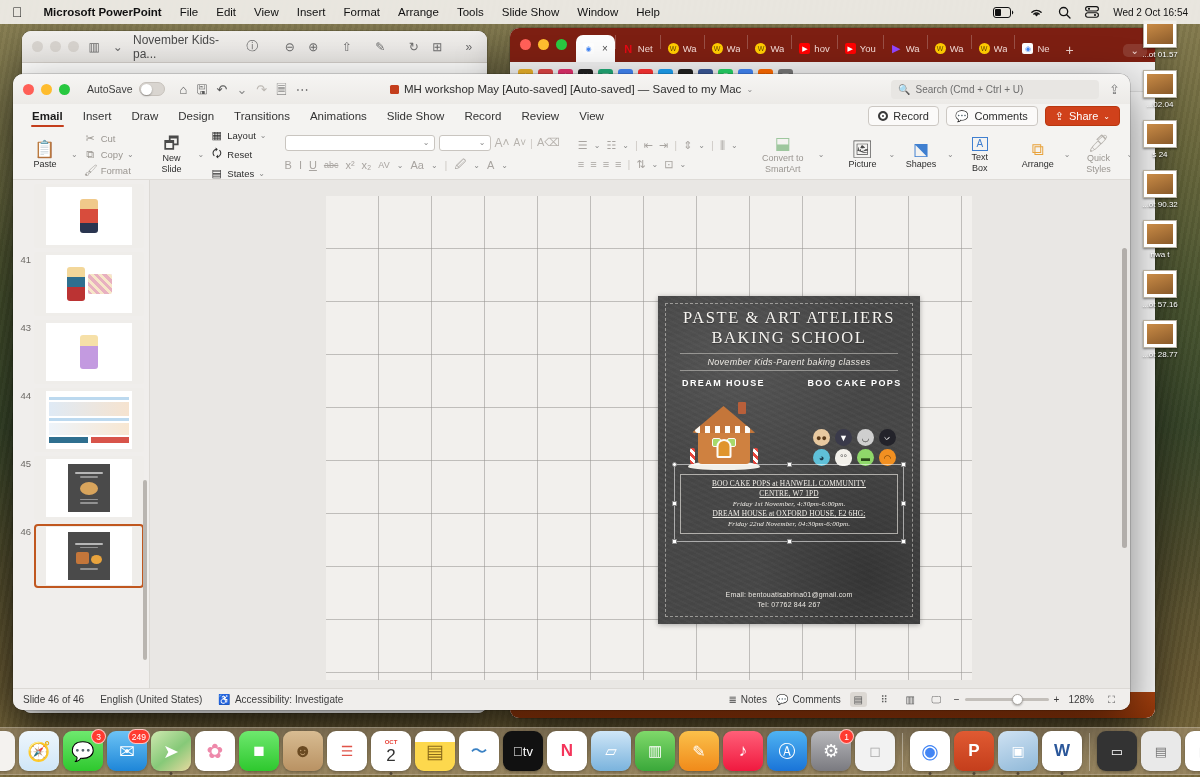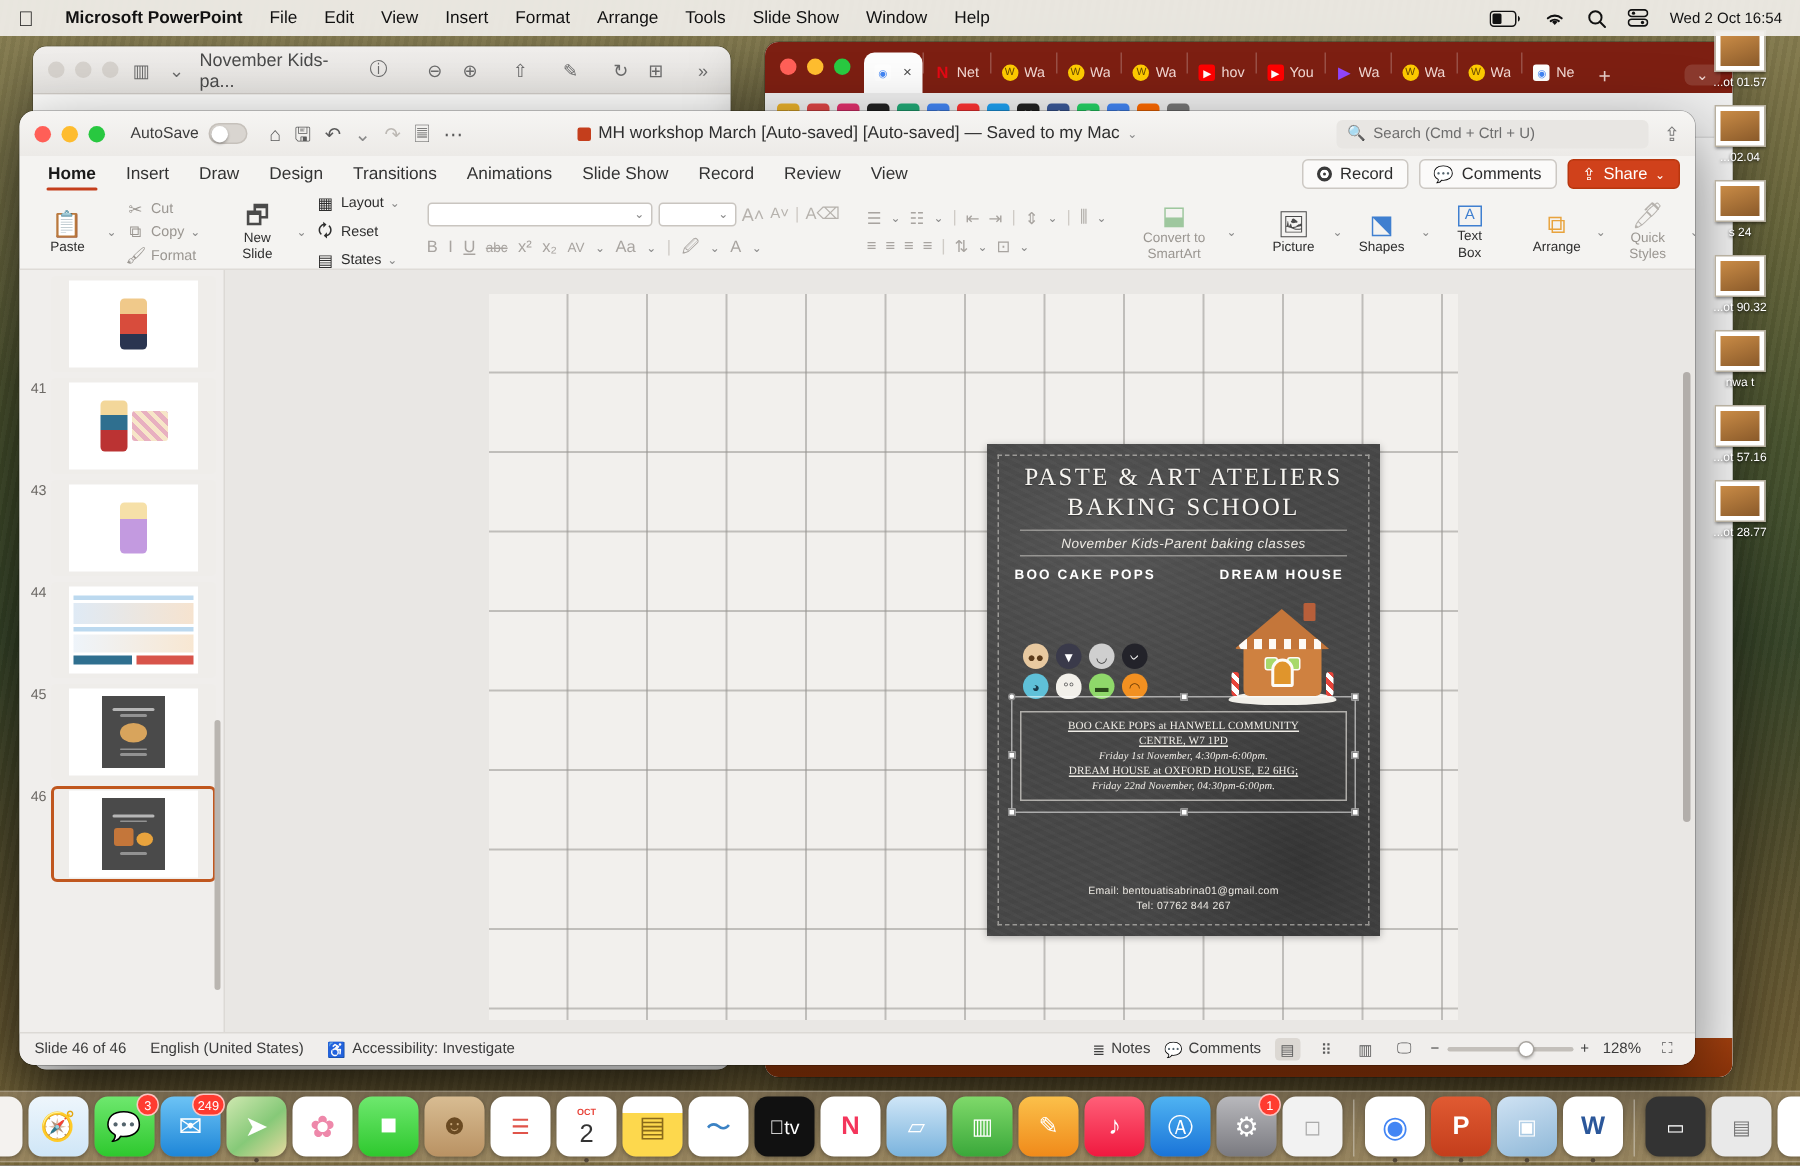--- a/index.html
+++ b/index.html
@@ -526,34 +526,34 @@
       <span>⌂</span>
       <span>🖫</span>
       <span>↶</span>
       <span class="caret">⌄</span>
       <span class="dim">↷</span>
       <span>🗏</span>
       <span>⋯</span>
     </div>
     <div id="ppt-doctitle">
       <span class="ppt-badge"></span>
-      <span>MH workshop March [Auto-saved] [Auto-saved] — Saved to my Mac</span>
+      <span>MH workshop May [Auto-saved] [Auto-saved] — Saved to my Mac</span>
       <span class="caret">⌄</span>
     </div>
     <div id="ppt-title-right">
       <div id="ppt-search">
         <span>🔍</span>
         <span>Search (Cmd + Ctrl + U)</span>
       </div>
       <span class="share-ico">⇪</span>
     </div>
   </div>
 
   <div id="ppt-tabs">
-    <span class="rt active">Home</span>
+    <span class="rt active">Email</span>
     <span class="rt">Insert</span>
     <span class="rt">Draw</span>
     <span class="rt">Design</span>
     <span class="rt">Transitions</span>
     <span class="rt">Animations</span>
     <span class="rt">Slide Show</span>
     <span class="rt">Record</span>
     <span class="rt">Review</span>
     <span class="rt">View</span>
     <div id="ppt-tabs-right">
@@ -817,52 +817,52 @@
 
         <div id="poster">
           <div class="dashborder"></div>
 
           <div class="ptitle">PASTE &amp; ART ATELIERS</div>
           <div class="ptitle" style="margin-top:0">BAKING SCHOOL</div>
           <div class="psub">November Kids-Parent baking classes</div>
 
           <div class="cols">
             <div class="col">
+              <div class="colhead">DREAM HOUSE</div>
+              <div class="art">
+                <div class="ghouse">
+                  <div class="gh-snow"></div>
+                  <div class="gh-cane l"></div>
+                  <div class="gh-cane r"></div>
+                  <div class="gh-body">
+                    <div class="gh-w l"></div>
+                    <div class="gh-w r"></div>
+                    <div class="gh-door"></div>
+                  </div>
+                  <div class="gh-roof"></div>
+                  <div class="gh-chim"></div>
+                </div>
+              </div>
+            </div>
+            <div class="col">
               <div class="colhead">BOO CAKE POPS</div>
               <div class="art">
                 <div class="pops">
                   <div class="poprow">
                     <span class="pop" style="background:#e8c9a0;color:#5a3a1a">●●</span>
                     <span class="pop" style="background:#3a3a4a;color:#fff">▼</span>
                     <span class="pop" style="background:#cfcfcf;color:#333">◡</span>
                     <span class="pop" style="background:#23232a;color:#fff;font-size:7px">ᨆ</span>
                   </div>
                   <div class="poprow">
                     <span class="pop" style="background:#5fc0d8;color:#1a3a4a">◕</span>
                     <span class="pop ghost" style="background:#f2f0ea;color:#555">°°</span>
                     <span class="pop" style="background:#8fd86a;color:#2a4a1a">▬</span>
                     <span class="pop" style="background:#f29021;color:#6a3a05">◠</span>
                   </div>
-                </div>
-              </div>
-            </div>
-            <div class="col">
-              <div class="colhead">DREAM HOUSE</div>
-              <div class="art">
-                <div class="ghouse">
-                  <div class="gh-snow"></div>
-                  <div class="gh-cane l"></div>
-                  <div class="gh-cane r"></div>
-                  <div class="gh-body">
-                    <div class="gh-w l"></div>
-                    <div class="gh-w r"></div>
-                    <div class="gh-door"></div>
-                  </div>
-                  <div class="gh-roof"></div>
-                  <div class="gh-chim"></div>
                 </div>
               </div>
             </div>
           </div>
 
           <div class="details">
             <div class="det-line"><span class="u">BOO CAKE POPS at HANWELL COMMUNITY CENTRE, W7 1PD</span></div>
             <div class="det-line italic">Friday 1st November, 4:30pm-6:00pm.</div>
             <div class="det-line"><span class="u">DREAM HOUSE at OXFORD HOUSE, E2 6HG;</span></div>
             <div class="det-line italic">Friday 22nd November, 04:30pm-6:00pm.</div>

